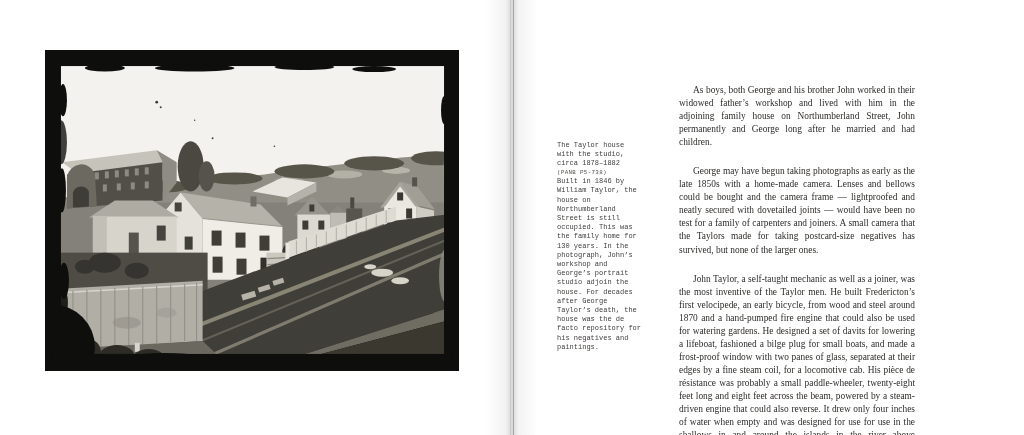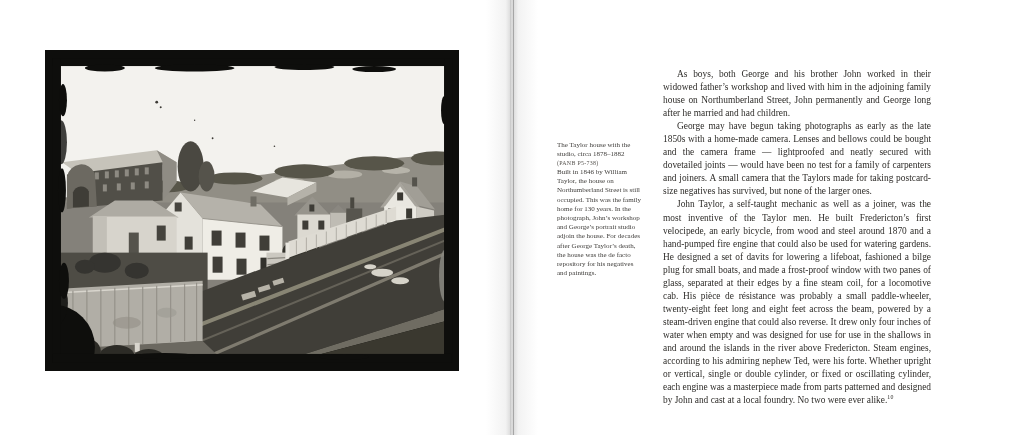--- a/index.html
+++ b/index.html
@@ -30,31 +30,31 @@
 
   
   .photo-frame{
     position:absolute;left:45px;top:50px;width:414px;height:321px;margin:0;padding:0;
   }
   .photo-frame svg{display:block;width:100%;height:100%;}
 
   
   .caption{
     position:absolute;left:557px;top:141px;width:88px;
-    font-size:7px;line-height:9.2px;color:#3f3d3a;text-align:left;
+    font-size:7px;line-height:9.2px;color:#3f3d3a;text-align:left;font-family:Liberation Mono, monospace;
   }
   .caption p{margin:0;}
   .caption .caption-ref{font-size:5.9px;letter-spacing:0.3px;color:#56534f;line-height:8.5px;}
 
   
   .body-text{
     position:absolute;left:663px;top:68px;width:268px;
     font-size:9.4px;line-height:13.05px;text-align:justify;color:#2e2c29;
   }
-  .body-text p{margin:0;text-indent:14px;}
+  .body-text p{margin:16px;text-indent:14px;}
   .body-text sup{font-size:5.8px;line-height:0;vertical-align:4px;letter-spacing:0.2px;}
 
   .page-number{
     position:absolute;top:393px;font-size:12px;color:#666462;letter-spacing:0.8px;margin-top:40px;
   }
   .pn-left{left:227px;}
   .pn-right{left:786px;}
 </style>
 </head>
 <body>

